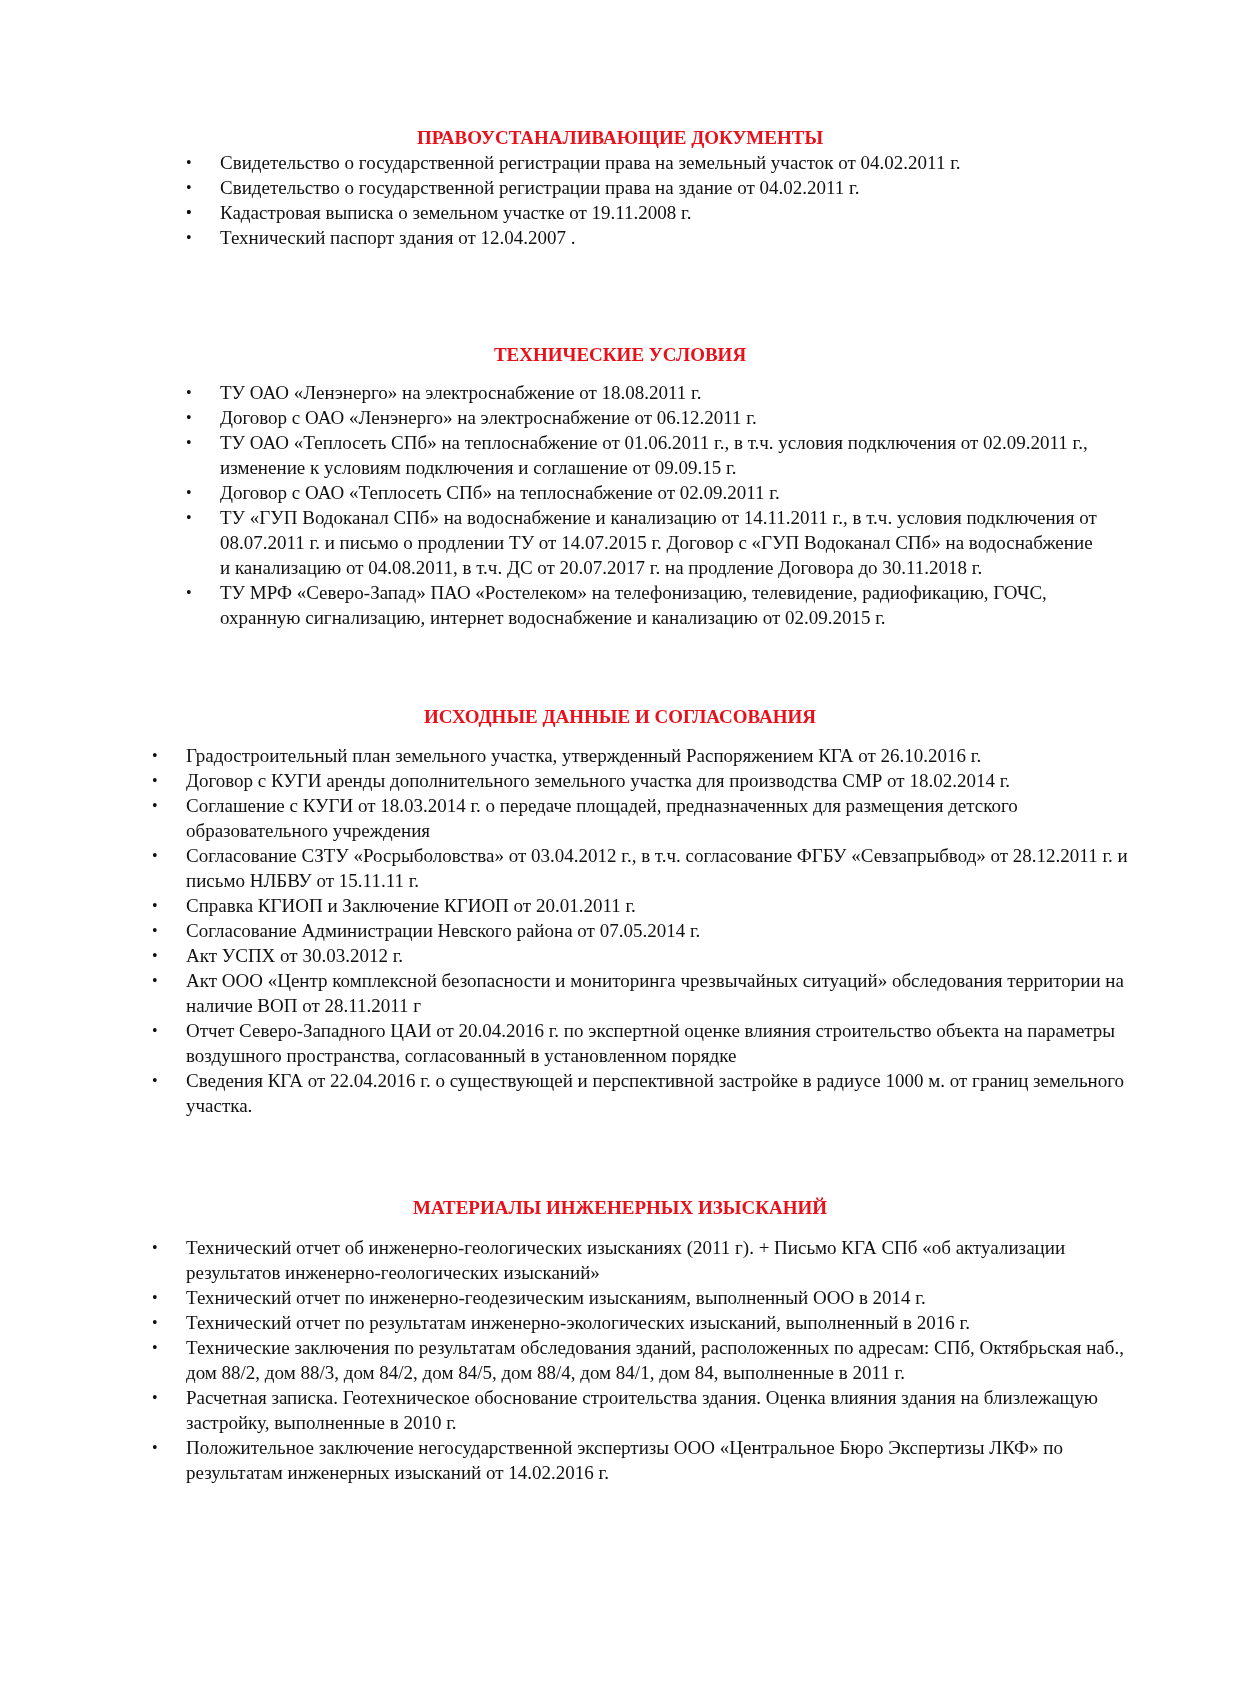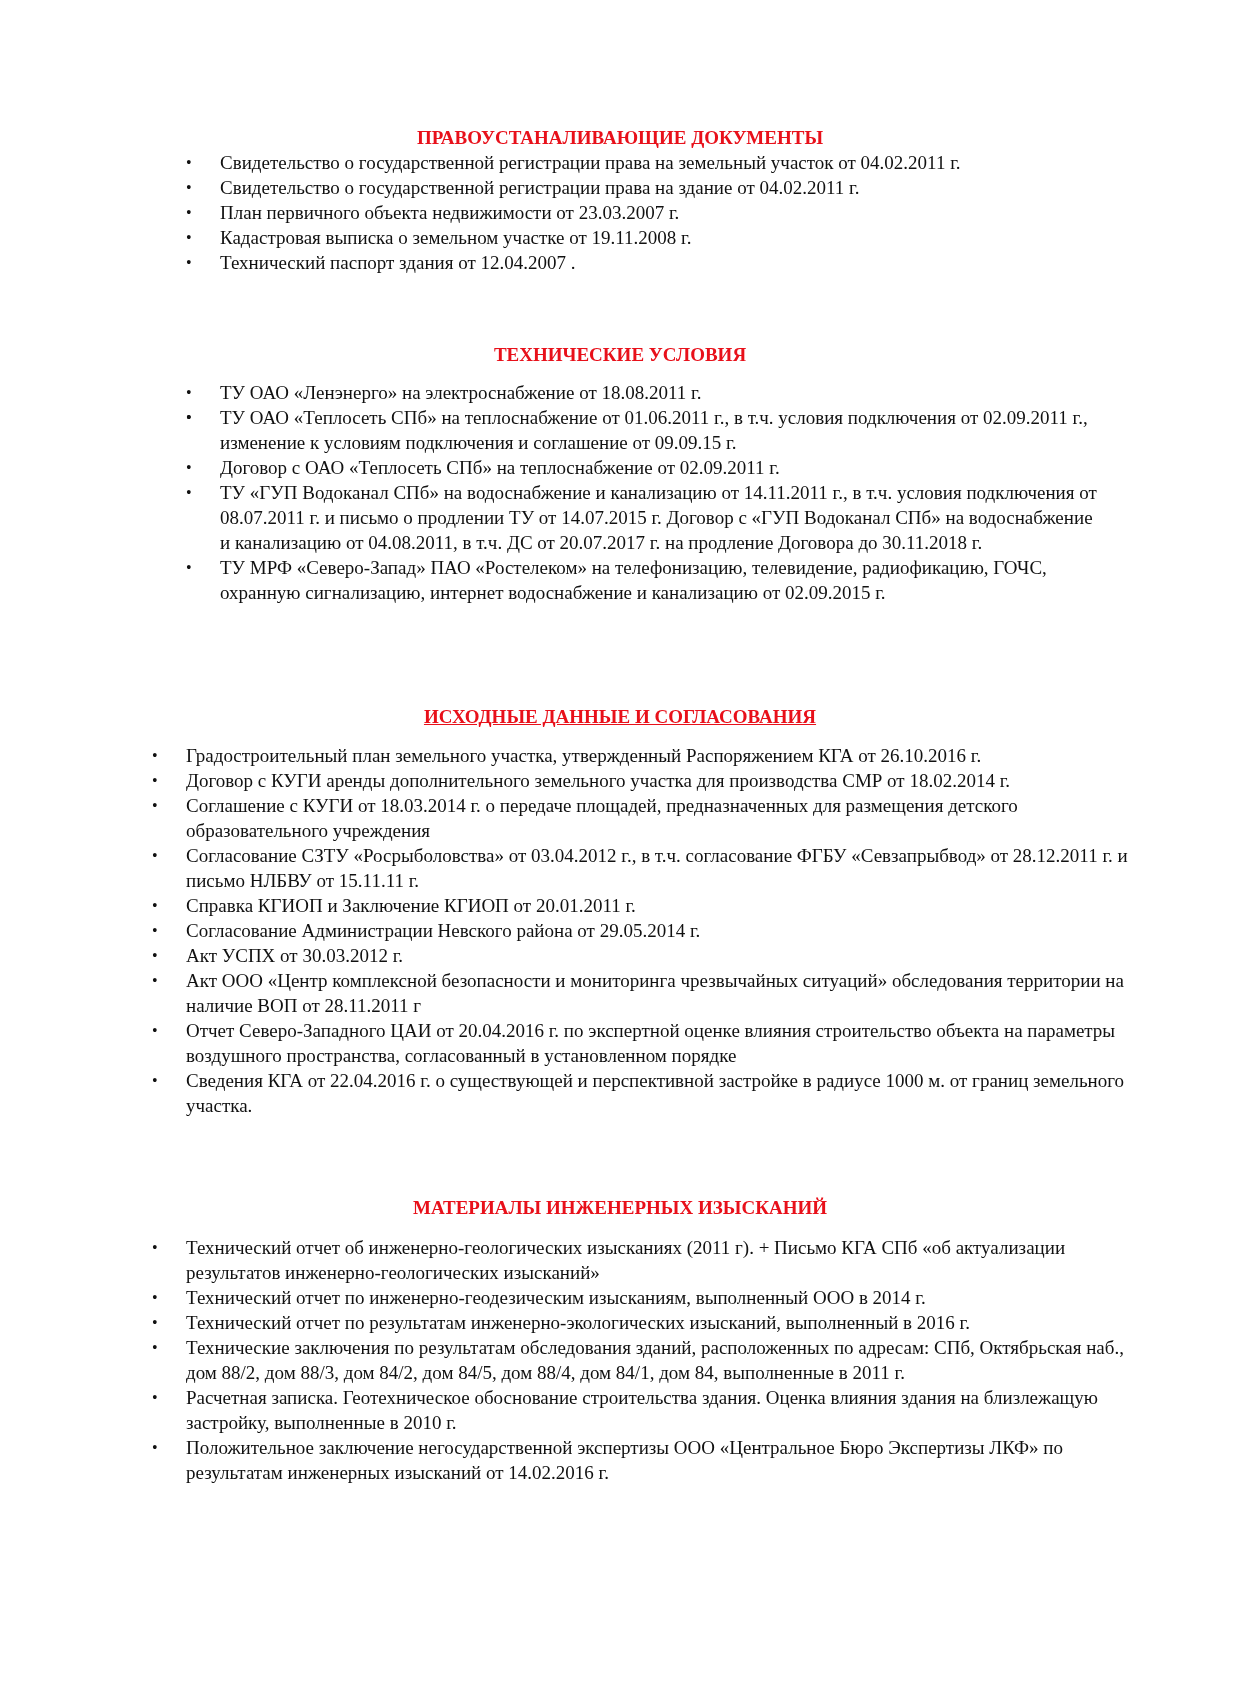--- a/index.html
+++ b/index.html
@@ -19,47 +19,47 @@
 </head>
 <body>
 
 <div class="page">
 
   <div class="s12">
     <div class="heading" style="top:127px;">ПРАВОУСТАНАЛИВАЮЩИЕ ДОКУМЕНТЫ</div>
     <ul class="items" style="top:150px; width:880px;">
       <li><span class="bullet">•</span><span>Свидетельство о государственной регистрации права на земельный участок от 04.02.2011 г.</span></li>
       <li><span class="bullet">•</span><span>Свидетельство о государственной регистрации права на здание от 04.02.2011 г.</span></li>
-      <li><span class="bullet">•</span><span>План первичного объекта недвижимости от 23.03.2007 г.</span></li>
+      <li><span class="bullet">•</span></li>
       <li><span class="bullet">•</span><span>Кадастровая выписка о земельном участке от 19.11.2008 г.</span></li>
       <li><span class="bullet">•</span><span>Технический паспорт здания от 12.04.2007 .</span></li>
     </ul>
   </div>
 
   <div class="s12">
     <div class="heading" style="top:344px;">ТЕХНИЧЕСКИЕ УСЛОВИЯ</div>
     <ul class="items" style="top:380px; width:880px;">
       <li><span class="bullet">•</span><span>ТУ ОАО «Ленэнерго» на электроснабжение от 18.08.2011 г.</span></li>
-      <li><span class="bullet">•</span></li>
+      <li><span class="bullet">•</span><span>Договор с ОАО «Ленэнерго» на электроснабжение от 06.12.2011 г.</span></li>
       <li><span class="bullet">•</span><span>ТУ ОАО «Теплосеть СПб» на теплоснабжение от 01.06.2011 г., в т.ч. условия подключения от 02.09.2011 г., изменение к условиям подключения и соглашение от 09.09.15 г.</span></li>
       <li><span class="bullet">•</span><span>Договор с ОАО «Теплосеть СПб» на теплоснабжение от 02.09.2011 г.</span></li>
       <li><span class="bullet">•</span><span>ТУ «ГУП Водоканал СПб» на водоснабжение и канализацию от 14.11.2011 г., в т.ч. условия подключения от 08.07.2011 г. и письмо о продлении ТУ от 14.07.2015 г. Договор с «ГУП Водоканал СПб» на водоснабжение и канализацию от 04.08.2011, в т.ч. ДС от 20.07.2017 г. на продление Договора до 30.11.2018 г.</span></li>
       <li><span class="bullet">•</span><span>ТУ МРФ «Северо-Запад» ПАО «Ростелеком» на телефонизацию, телевидение, радиофикацию, ГОЧС, охранную сигнализацию, интернет водоснабжение и канализацию от 02.09.2015 г.</span></li>
     </ul>
   </div>
 
   <div class="s34">
-    <div class="heading" style="top:706px;text-decoration:underline;">ИСХОДНЫЕ ДАННЫЕ И СОГЛАСОВАНИЯ</div>
+    <div class="heading" style="top:706px;">ИСХОДНЫЕ ДАННЫЕ И СОГЛАСОВАНИЯ</div>
     <ul class="items" style="top:743px; width:950px;">
       <li><span class="bullet">•</span><span>Градостроительный план земельного участка, утвержденный  Распоряжением КГА от 26.10.2016 г.</span></li>
       <li><span class="bullet">•</span><span>Договор с КУГИ аренды дополнительного земельного участка для производства СМР от 18.02.2014 г.</span></li>
       <li><span class="bullet">•</span><span>Соглашение с КУГИ от 18.03.2014 г. о передаче площадей, предназначенных для размещения детского образовательного учреждения</span></li>
       <li><span class="bullet">•</span><span>Согласование СЗТУ «Росрыболовства» от 03.04.2012 г., в т.ч. согласование ФГБУ «Севзапрыбвод» от 28.12.2011 г. и письмо НЛБВУ от 15.11.11 г.</span></li>
       <li><span class="bullet">•</span><span>Справка КГИОП  и Заключение КГИОП от 20.01.2011 г.</span></li>
-      <li><span class="bullet">•</span><span>Согласование Администрации Невского района от 29.05.2014 г.</span></li>
+      <li><span class="bullet">•</span><span>Согласование Администрации Невского района от 07.05.2014 г.</span></li>
       <li><span class="bullet">•</span><span>Акт УСПХ от 30.03.2012 г.</span></li>
       <li><span class="bullet">•</span><span>Акт ООО «Центр комплексной безопасности и мониторинга чрезвычайных ситуаций» обследования территории на наличие ВОП от 28.11.2011 г</span></li>
       <li><span class="bullet">•</span><span>Отчет Северо-Западного ЦАИ от 20.04.2016 г. по экспертной оценке влияния строительство объекта на параметры воздушного пространства, согласованный в установленном порядке</span></li>
       <li><span class="bullet">•</span><span>Сведения КГА от 22.04.2016 г. о существующей и перспективной застройке в радиусе 1000 м. от границ земельного участка.</span></li>
     </ul>
   </div>
 
   <div class="s34">
     <div class="heading" style="top:1197px;">МАТЕРИАЛЫ ИНЖЕНЕРНЫХ ИЗЫСКАНИЙ</div>
     <ul class="items" style="top:1235px; width:950px;">

